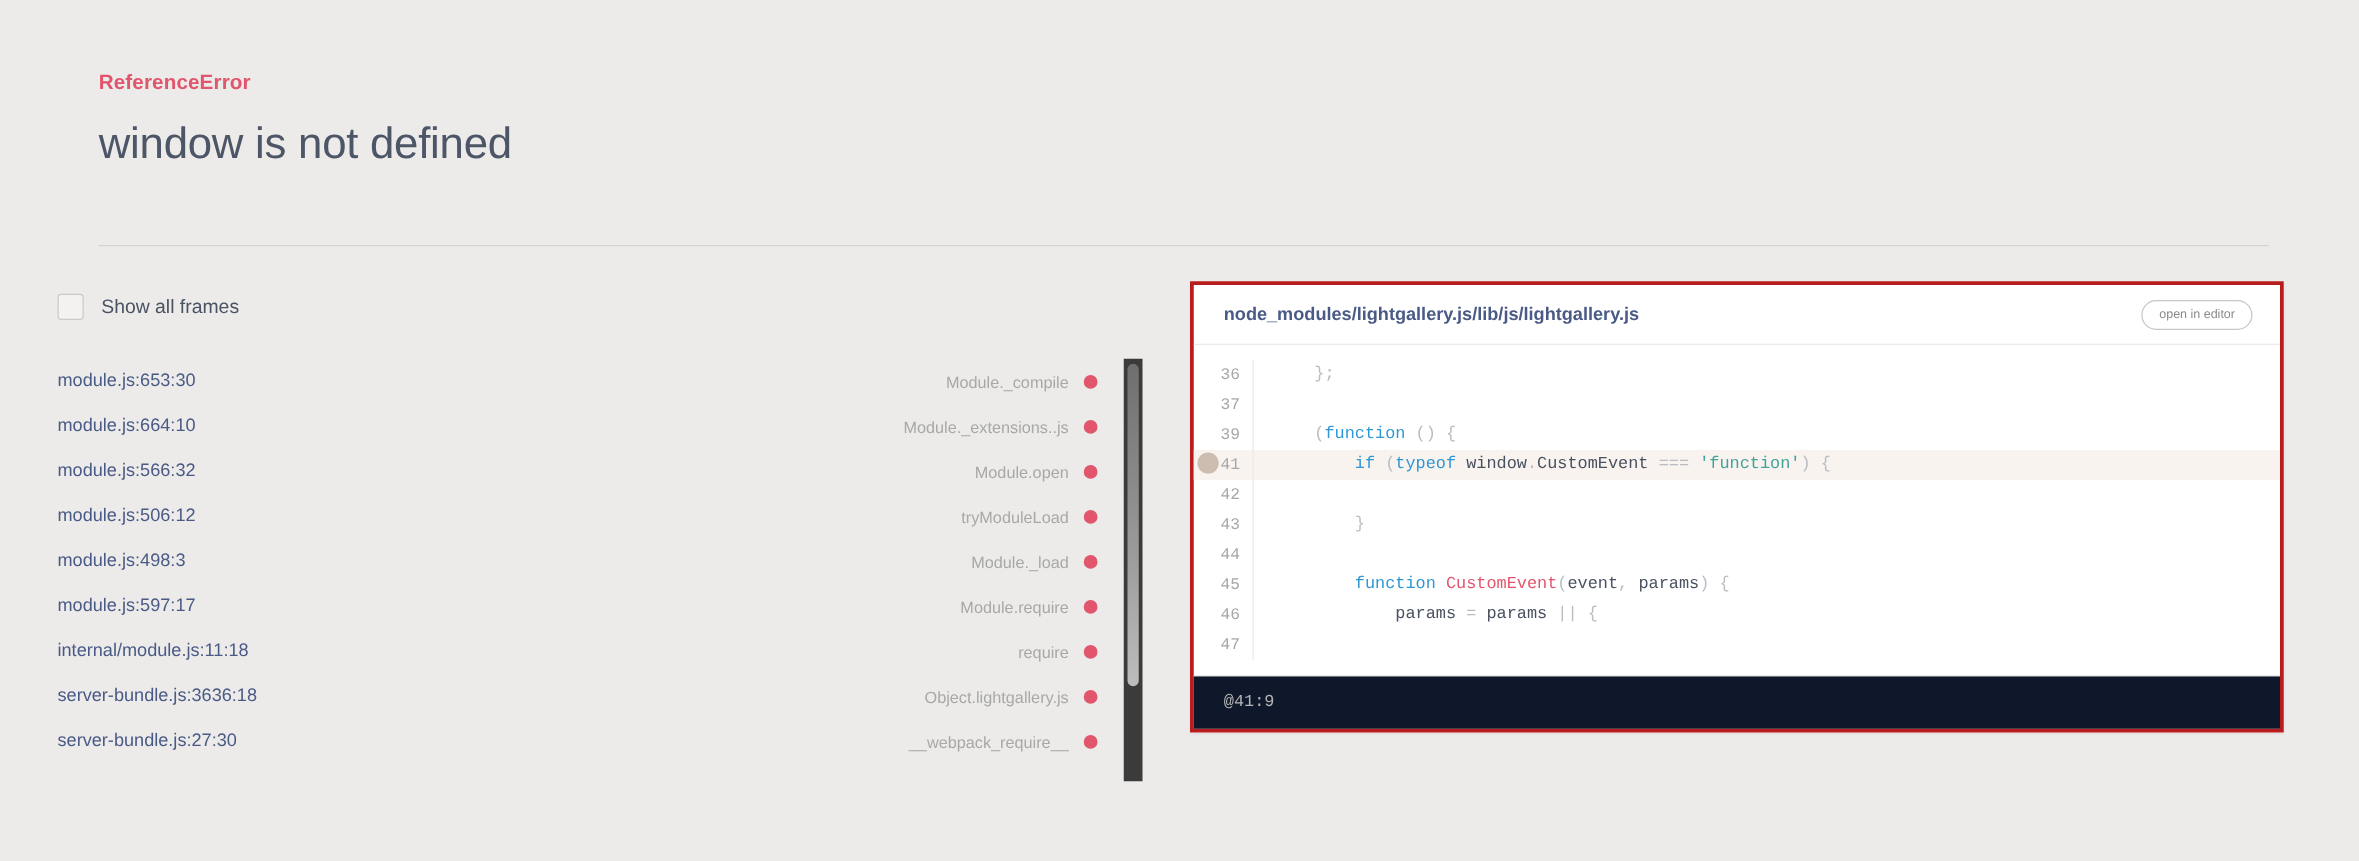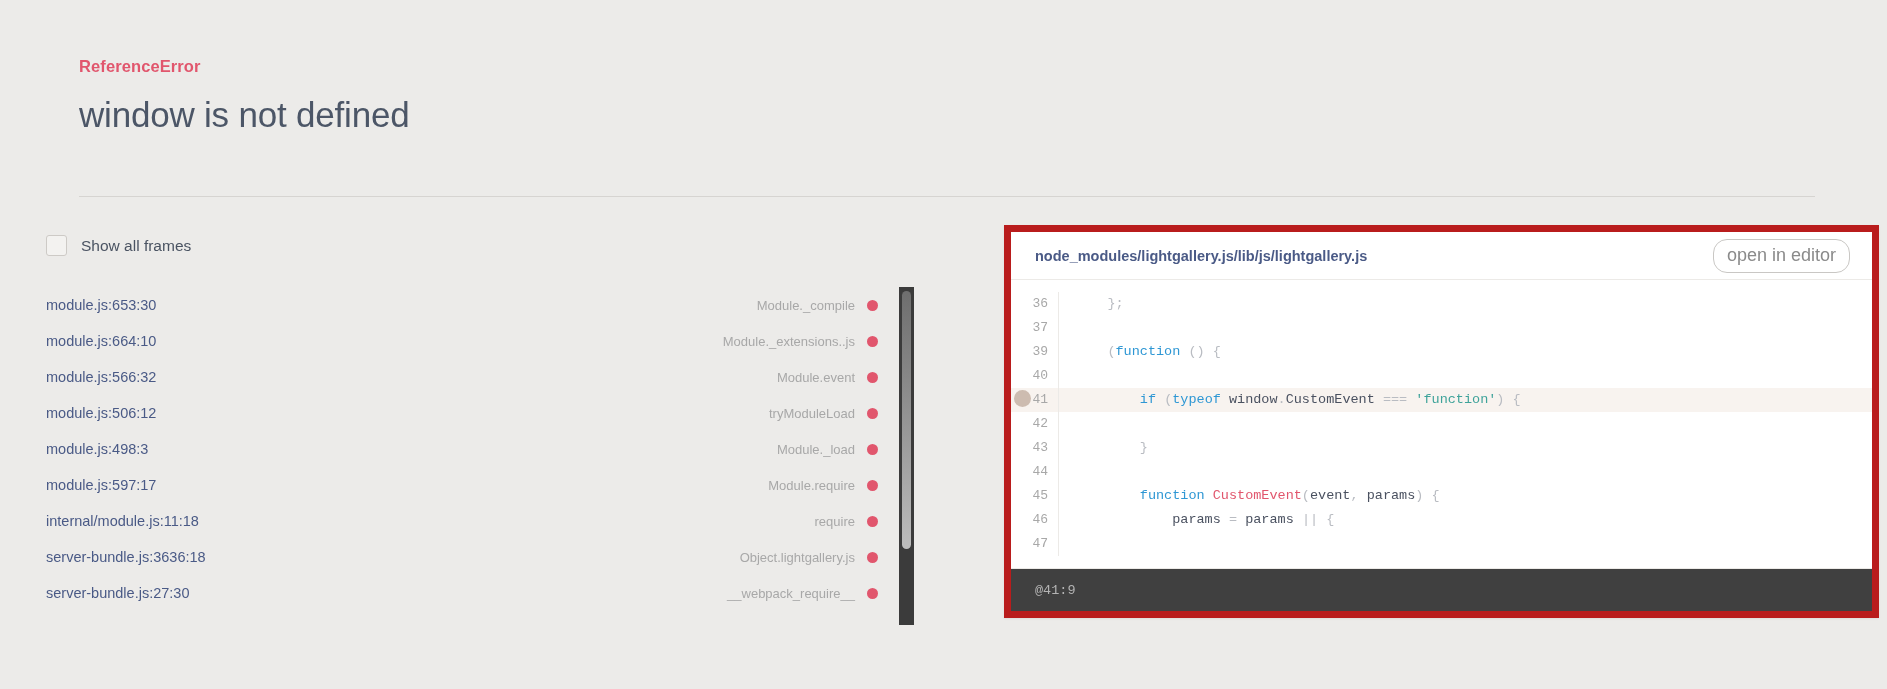--- a/index.html
+++ b/index.html
@@ -125,43 +125,43 @@
     top: 4px;
     width: 9px;
     height: 258px;
     border-radius: 5px;
     background: linear-gradient(to bottom, #6e6e6e 0%, #8c8c8c 40%, #bdbdbd 100%);
   }
 
   
   .code-panel {
     position: absolute;
-    left: 1004px;
+    left: 952px;
     top: 225px;
     width: 875px;
     background: #ffffff;
-    border: 7px solid #b91c1c;
+    border: 3px solid #b91c1c;
     box-shadow: 0 1px 2px rgba(0,0,0,0.06);
   }
   .code-panel-header {
     height: 48px;
     display: flex;
     align-items: center;
     padding: 0 22px 0 24px;
     border-bottom: 1px solid #eceae7;
   }
   .code-panel-path {
     font-size: 14.5px;
     font-weight: bold;
     color: #4a5a86;
     white-space: nowrap;
   }
   .code-panel-header-spacer { flex: 1 1 auto; }
   .open-in-editor {
-    font-size: 18px;
+    font-size: 10px;
     color: #8a8a8a;
     border: 1px solid #c9c7c4;
     border-radius: 14px;
     padding: 5px 13px 6px;
     background: #fff;
     cursor: pointer;
     white-space: nowrap;
     font-family: "Liberation Sans", sans-serif;
   }
 
@@ -217,21 +217,21 @@
   .t-bool    { color: #d6336c; }
 
   .code-footer {
     height: 42px;
     display: flex;
     align-items: center;
     padding-left: 24px;
     font-family: "Liberation Mono", monospace;
     font-size: 13.5px;
     color: #b3b3b3;
-    background: #404040;
+    background: #0f172a;
   }
 </style>
 </head>
 <body>
 
 <div id="root">
 
   <div class="header">
     <div class="error-type">ReferenceError</div>
     <div class="error-message">window is not defined</div>
@@ -252,21 +252,21 @@
       </div>
       <div class="frame-row">
         <span class="frame-file">module.js:664:10</span>
         <span class="frame-spacer"></span>
         <span class="frame-fn">Module._extensions..js</span>
         <span class="frame-dot" style="background: rgb(225, 86, 109);"></span>
       </div>
       <div class="frame-row">
         <span class="frame-file">module.js:566:32</span>
         <span class="frame-spacer"></span>
-        <span class="frame-fn">Module.event</span>
+        <span class="frame-fn">Module.open</span>
         <span class="frame-dot" style="background: rgb(225, 86, 109);"></span>
       </div>
       <div class="frame-row">
         <span class="frame-file">module.js:506:12</span>
         <span class="frame-spacer"></span>
         <span class="frame-fn">tryModuleLoad</span>
         <span class="frame-dot" style="background: rgb(225, 86, 109);"></span>
       </div>
       <div class="frame-row">
         <span class="frame-file">module.js:498:3</span>
@@ -317,24 +317,20 @@
           <div class="code-text">    <span class="t-punc">}</span><span class="t-punc">;</span></div>
         </div>
         <div class="code-line">
           <div class="gutter"><span>37</span></div>
           <div class="code-text"></div>
         </div>
         <div class="code-line">
           <div class="gutter"><span>39</span></div>
           <div class="code-text">    <span class="t-punc">(</span><span class="t-kw">function</span> <span class="t-punc">(</span><span class="t-punc">)</span> <span class="t-punc">{</span></div>
         </div>
-        <div class="code-line">
-          <div class="gutter"><span>40</span></div>
-          <div class="code-text"></div>
-        </div>
         <div class="code-line highlight">
           <div class="gutter"><span class="marker-dot"></span><span>41</span></div>
           <div class="code-text">        <span class="t-kw">if</span> <span class="t-punc">(</span><span class="t-kw">typeof</span> <span class="t-prop">window</span><span class="t-punc">.</span><span class="t-prop">CustomEvent</span> <span class="t-punc">===</span> <span class="t-str">'function'</span><span class="t-punc">)</span> <span class="t-punc">{</span></div>
         </div>
         <div class="code-line">
           <div class="gutter"><span>42</span></div>
         </div>
         <div class="code-line">
           <div class="gutter"><span>43</span></div>
           <div class="code-text">        <span class="t-punc">}</span></div>

